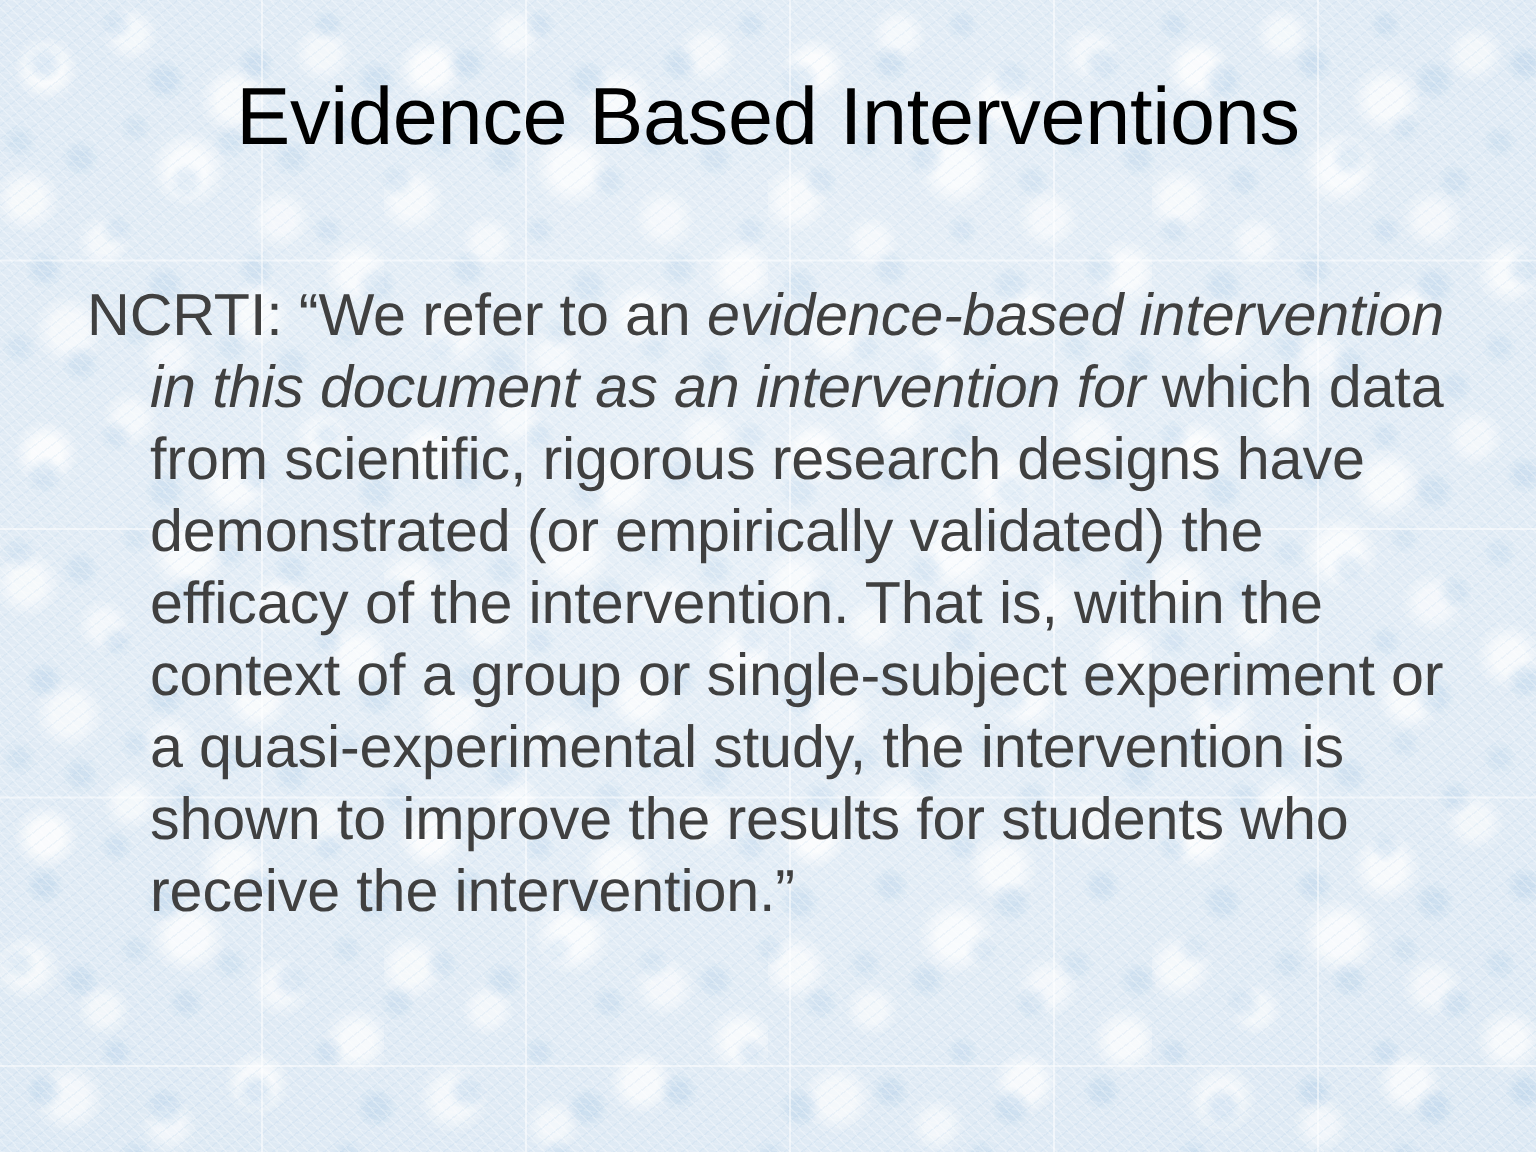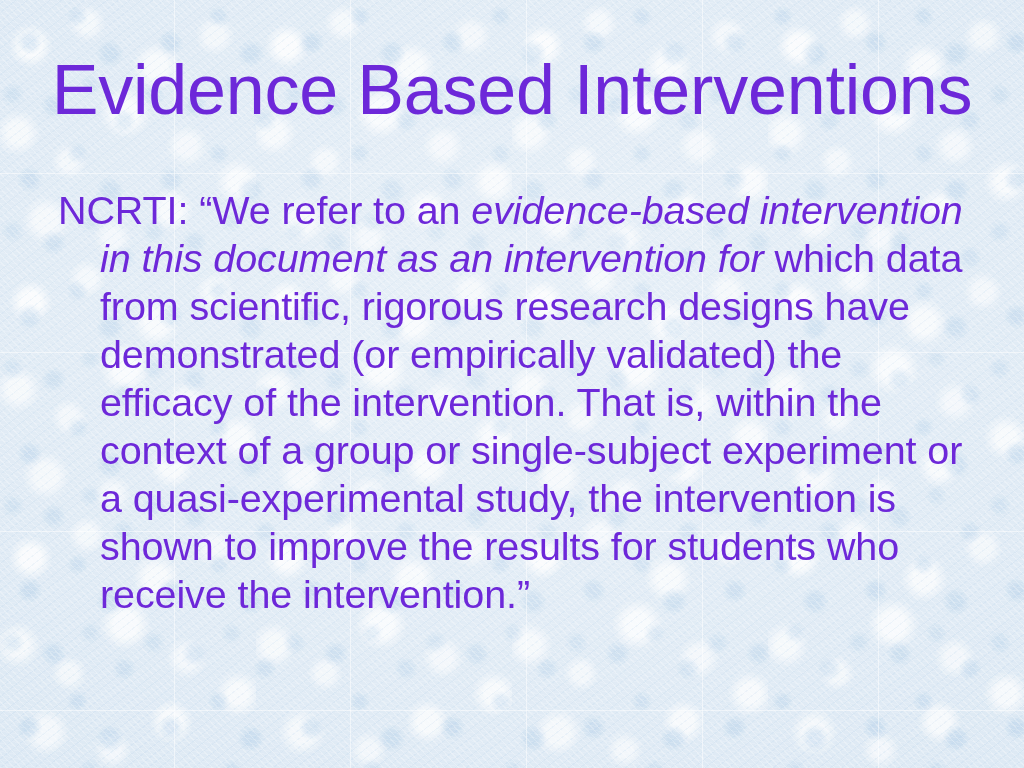--- a/index.html
+++ b/index.html
@@ -98,39 +98,39 @@
 
   
   #content {
     position: absolute;
     inset: 0;
   }
 
   .title {
     position: absolute;
     left: 0;
-    top: 58px;
+    top: 46px;
     width: 1024px;
     text-align: center;
-    font-size: 70px;
+    font-size: 54px;
     font-weight: 400;
     line-height: 64px;
-    color: #6d28d9;
+    color: #000000;
     letter-spacing: -0.2px;
     white-space: nowrap;
   }
 
   .body-block {
     position: absolute;
     left: 58px;
     top: 186px;
     width: 920px;
     font-size: 39.5px;
     line-height: 48px;
-    color: #6d28d9;
+    color: #404040;
     font-weight: 400;
     letter-spacing: -0.1px;
   }
 
   .para {
     margin: 0;
     padding-left: 42px;   
     text-indent: -42px;
   }
 

